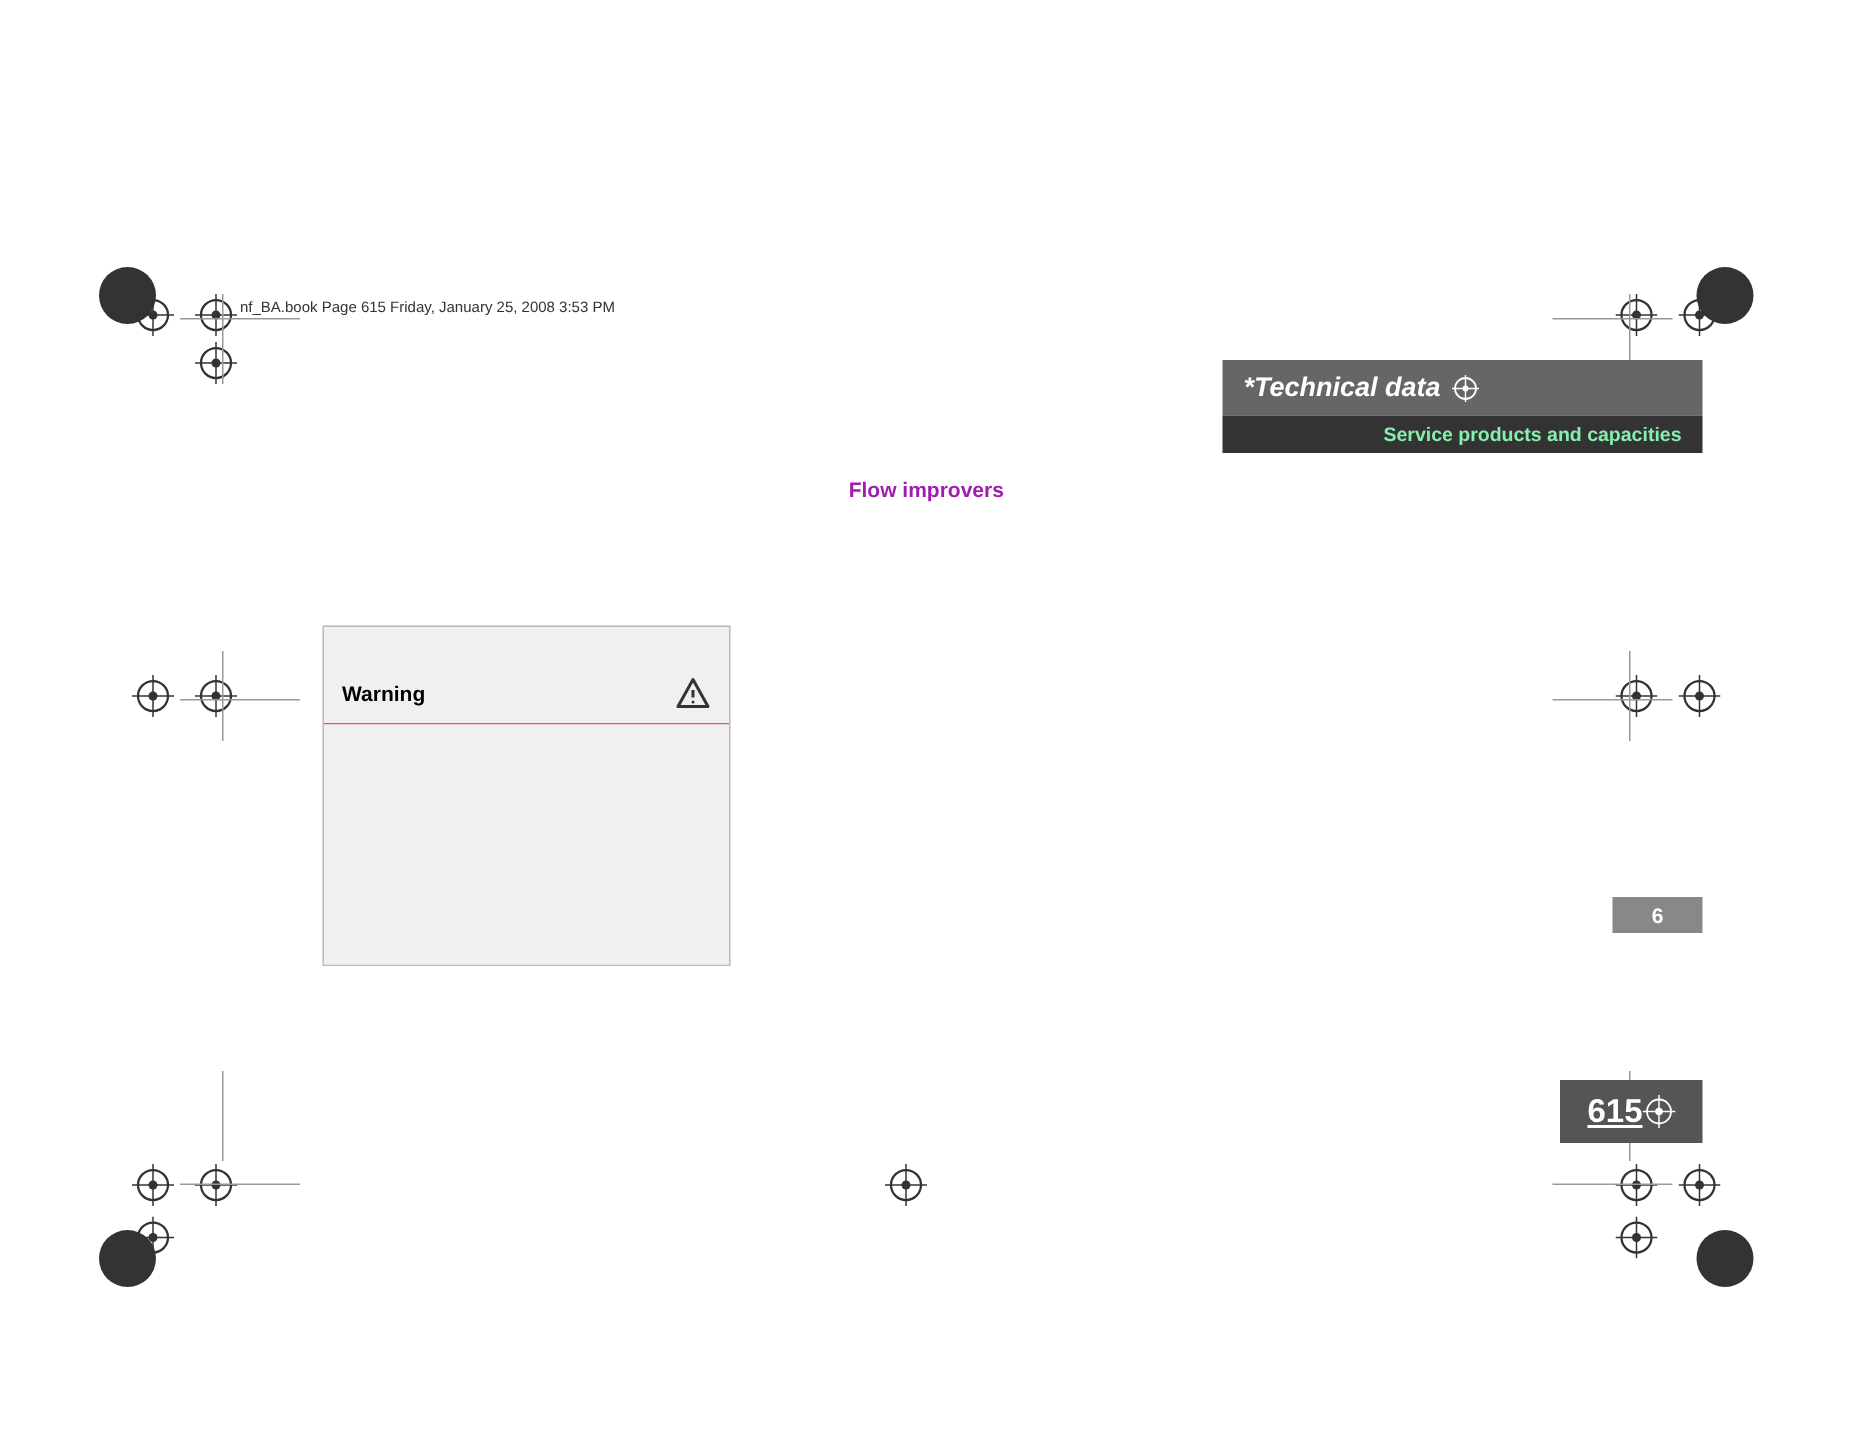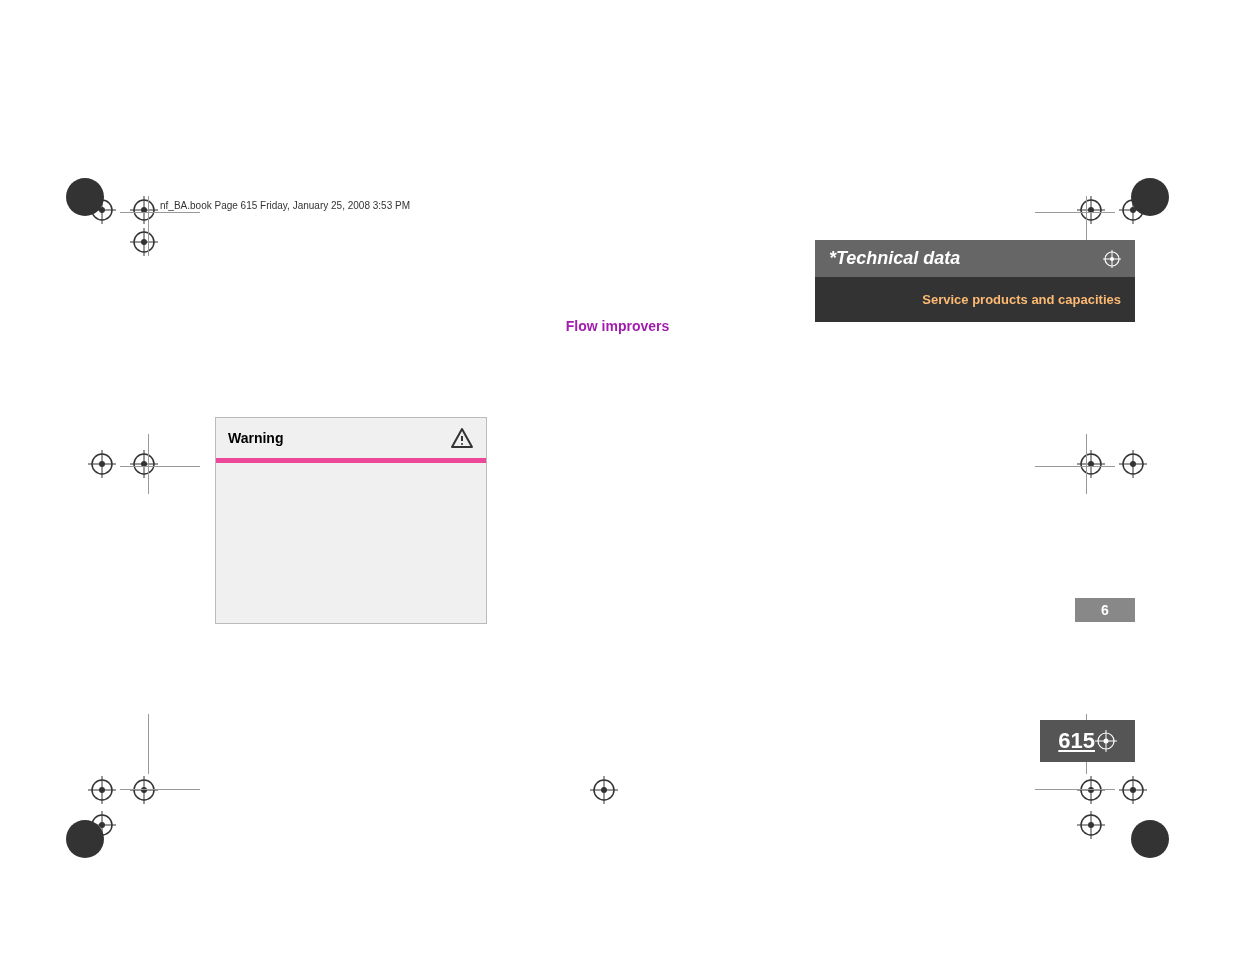--- a/index.html
+++ b/index.html
@@ -111,37 +111,37 @@
     .header-technical {
       background: #666;
       color: #ffffff;
       font-size: 18px;
       font-weight: bold;
       font-style: italic;
       text-align: right;
       padding: 8px 14px;
       display: flex;
       align-items: center;
-      justify-content: space-between;
+      justify-content: flex-start;
       gap: 8px;
     }
 
     .header-technical .crosshair-sm {
       width: 18px;
       height: 18px;
       flex-shrink: 0;
     }
 
     .header-service {
       background: #333;
-      color: #fdba74;
+      color: #86efac;
       font-size: 13px;
       font-weight: bold;
       text-align: right;
-      padding: 15px 14px;
+      padding: 5px 14px;
     }
 
     
     .section-tab {
       position: absolute;
       top: 598px;
       right: 100px;
       background: #888;
       color: #ffffff;
       font-size: 14px;
@@ -189,22 +189,23 @@
       width: 272px;
       border: 1px solid #bbb;
       background: #f0f0f0;
     }
 
     .warning-header {
       display: flex;
       align-items: center;
       justify-content: space-between;
       padding: 8px 12px;
-      border-bottom: 5px solid #ec4899;
+      border-bottom: 1px solid #ec4899;
       background: #f0f0f0;
+      margin-top: 24px;
     }
 
     .warning-label {
       font-size: 14px;
       font-weight: bold;
       color: #000;
     }
 
     .warning-icon {
       width: 24px;

